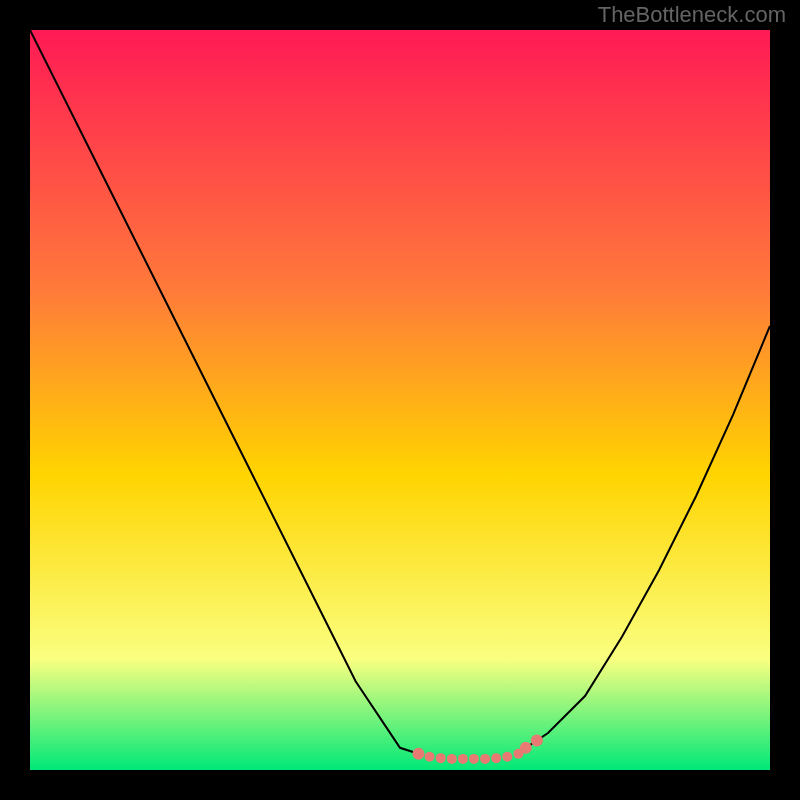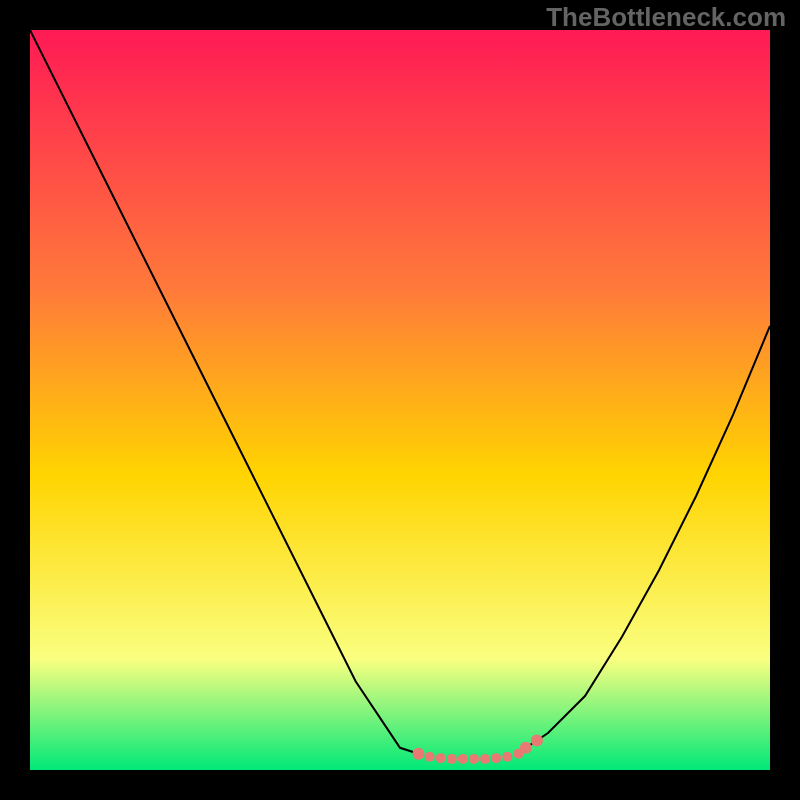--- a/index.html
+++ b/index.html
@@ -8,22 +8,22 @@
     width: 800px;
     height: 800px;
     background: #000;
     position: relative;
     font-family: Arial, Helvetica, sans-serif;
   }
   .watermark {
     position: absolute;
     top: 2px;
     right: 14px;
-    font-size: 26px;
-    font-weight: bold;
+    font-size: 22px;
+    font-weight: normal;
     color: #646464;
     z-index: 10;
   }
   .plot-area {
     position: absolute;
     left: 30px;
     top: 30px;
     width: 740px;
     height: 740px;
   }

